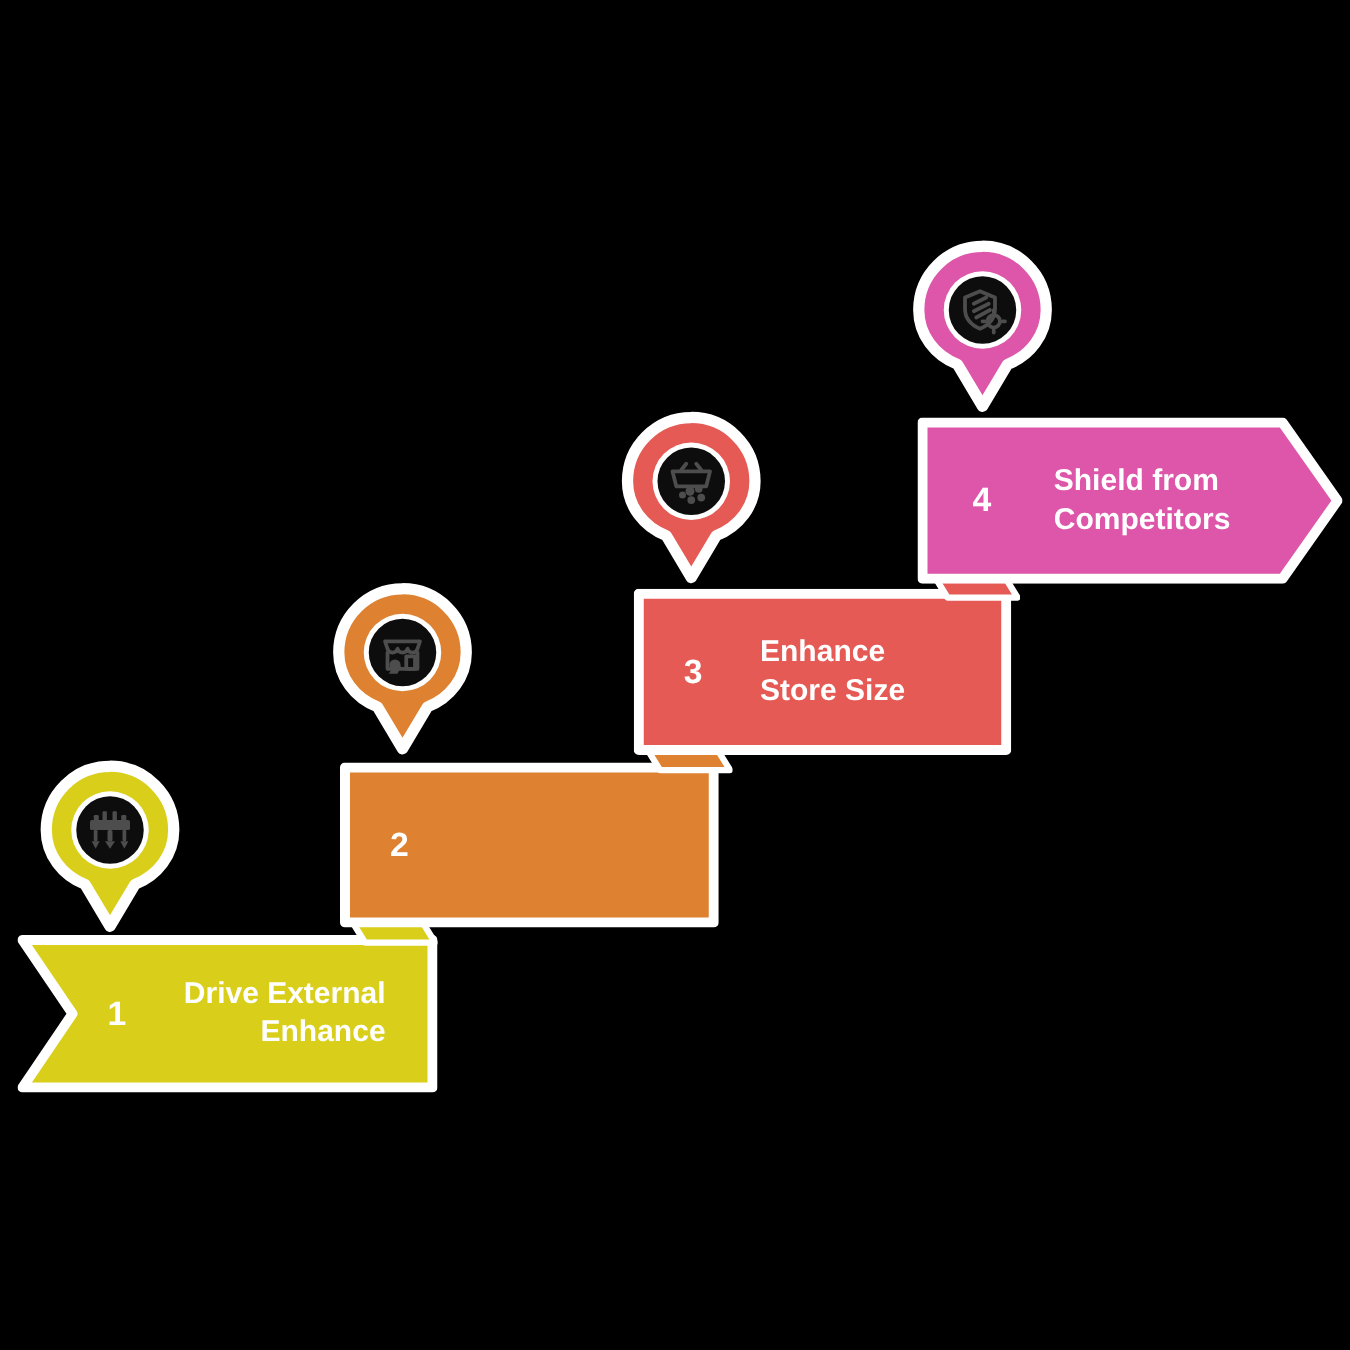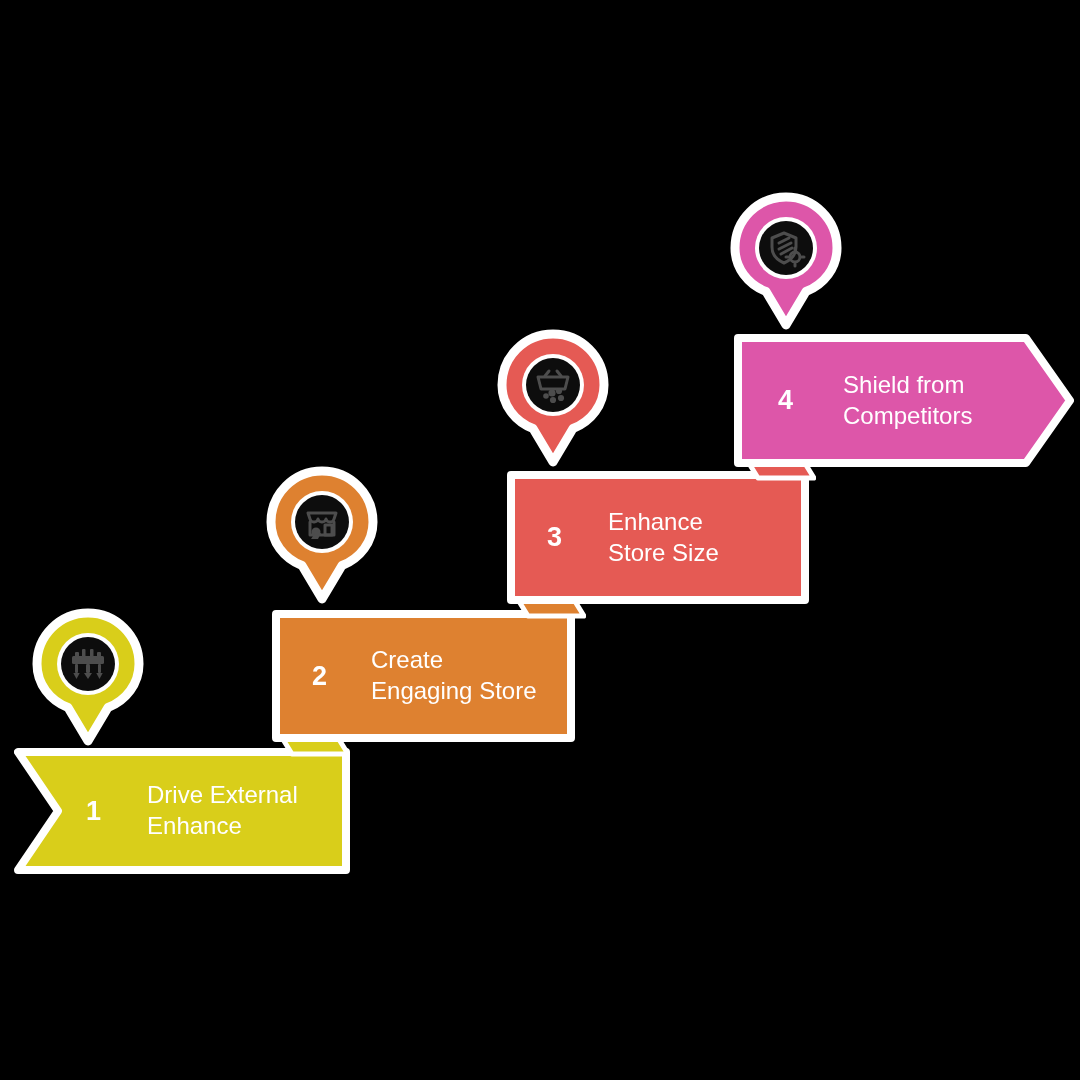--- a/index.html
+++ b/index.html
@@ -41,21 +41,21 @@
   }
   .step-num {
     color: #ffffff;
     font-weight: bold;
     font-size: 27px;
     line-height: 1;
     flex: 0 0 auto;
   }
   .step-label {
     color: #ffffff;
-    font-weight: normal;
+    font-weight: bold;
     font-size: 24px;
     line-height: 1.28;
     flex: 0 0 auto;
   }
 
   
   .fold {
     position: absolute;
   }
   .fold svg { display: block; }
@@ -79,21 +79,21 @@
 <div id="stage">
 
   <div class="step">
 
     <div class="banner" style="left:14px; top:748px; width:336px; height:126px;">
       <svg class="banner-svg" viewBox="0 0 336 126" preserveAspectRatio="none">
         <path d="M4 4 H332 V122 H4 L44 63 Z" fill="#d9ce1a" stroke="#ffffff" stroke-width="8" stroke-linejoin="round"></path>
       </svg>
       <div class="banner-content" style="padding-left:72px;">
         <span class="step-num">1</span>
-        <span class="step-label" style="margin-left:46px;">
+        <span class="step-label" style="margin-left:46px;text-align:right;">
           <span>Drive External</span><br>
           <span>Enhance</span>
         </span>
       </div>
     </div>
 
     <div class="pin" style="left:30px; top:608px; width:116px; height:140px;">
       <svg width="116" height="140" viewBox="0 0 116 140">
         <path d="M58 6 A52 52 0 1 1 57.99 6 Z M58 94 L44 108 L58 134 L72 108 Z" fill="none"></path>
         <g>
@@ -130,24 +130,20 @@
         <path d="M0 0 H56 L72 26 H16 Z" fill="#d9ce1a" stroke="#ffffff" stroke-width="5" stroke-linejoin="round"></path>
       </svg>
     </div>
 
     <div class="banner" style="left:272px; top:610px; width:303px; height:132px;">
       <svg class="banner-svg" viewBox="0 0 303 132" preserveAspectRatio="none">
         <path d="M4 4 H299 V128 H4 Z" fill="#de8130" stroke="#ffffff" stroke-width="8" stroke-linejoin="round"></path>
       </svg>
       <div class="banner-content" style="padding-left:40px;">
         <span class="step-num">2</span>
-        <span class="step-label" style="margin-left:44px;">
-          <span>Create</span><br>
-          <span>Engaging Store</span>
-        </span>
       </div>
     </div>
 
     <div class="pin" style="left:264px; top:466px; width:116px; height:140px;">
       <svg width="116" height="140" viewBox="0 0 116 140">
         <path d="M58 5 C 29.8 5 7 27.8 7 56 C 7 76 20 92.5 38 99.5 L58 133 L78 99.5 C 96 92.5 109 76 109 56 C 109 27.8 86.2 5 58 5 Z" fill="#de8130" stroke="#ffffff" stroke-width="9" stroke-linejoin="round"></path>
         <circle cx="58" cy="56" r="31" fill="#ffffff"></circle>
         <circle cx="58" cy="56" r="27" fill="#0d0d0d"></circle>
       </svg>
       <div class="pin-icon" style="left:33px; top:31px; width:50px; height:50px;">

